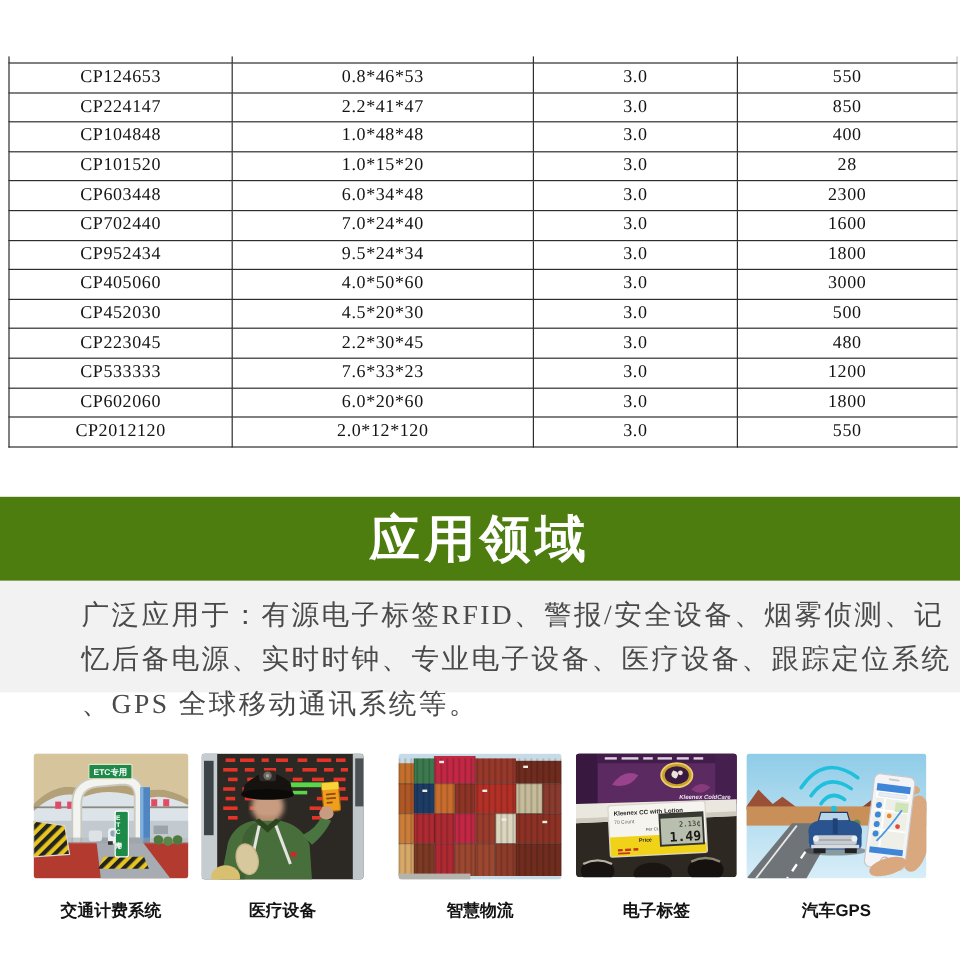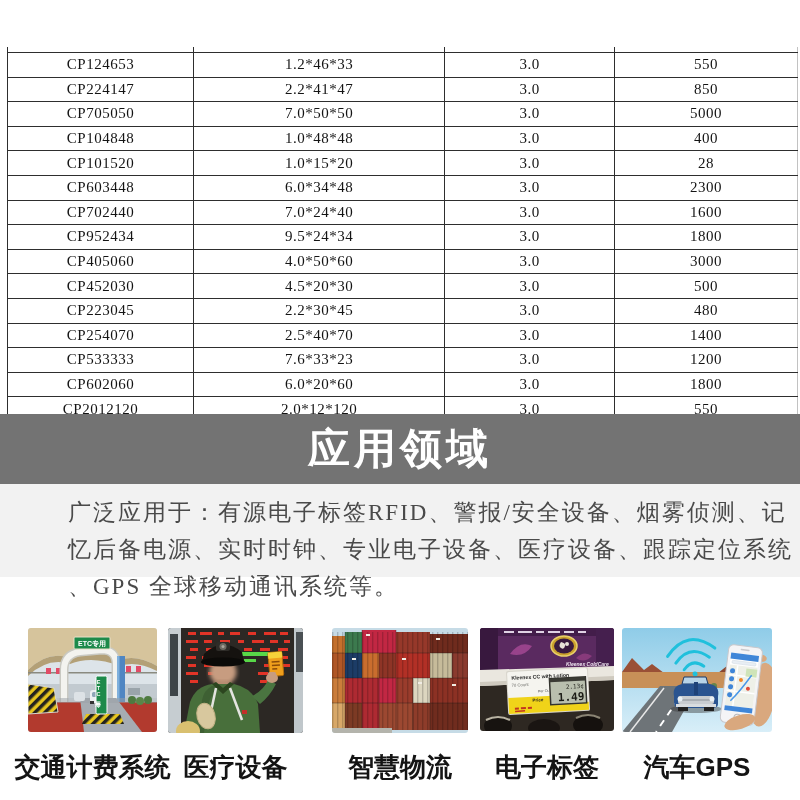--- a/index.html
+++ b/index.html
@@ -25,21 +25,21 @@
   .desc-bg{position:absolute;left:0;top:484px;width:800px;height:93px;background:#f2f2f2;}
   .desc{position:absolute;left:38px;top:494px;width:740px;
         font-family:"Liberation Serif","DejaVu Serif",serif;font-size:23px;color:#4a4a4a;
         line-height:37px;letter-spacing:2px;margin-left:30px;}
   .desc div{white-space:nowrap;}
 
   
   figure.app-fig{position:absolute;top:628px;margin:0;}
   figure.app-fig svg{display:block;border-radius:3px;}
   figure.app-fig figcaption{position:absolute;top:122px;left:50%;transform:translateX(-50%);
-        white-space:nowrap;font-size:26px;font-weight:bold;color:#141414;
+        white-space:nowrap;font-size:14px;font-weight:bold;color:#141414;
         font-family:"Liberation Sans","DejaVu Sans",sans-serif;}
   .f1{left:28px;}  .f2{left:168px;} .f3{left:332px;text-align:right;} .f4{left:480px;} .f5{left:622px;}
   .vtext{writing-mode:vertical-rl;text-orientation:upright;}
 </style>
 </head>
 <body>
 
 <div class="page">
 
   <div class="spec-table-wrap">
@@ -52,37 +52,31 @@
         </colgroup>
       <tbody>
         <tr class="partial">
           <td></td>
           <td></td>
           <td></td>
           <td></td>
         </tr>
       <tr>
             <td>CP124653</td>
-            <td>1.2*46*33</td>
+            <td>0.8*46*53</td>
             <td>3.0</td>
             <td>550</td>
           </tr>
           <tr>
             <td>CP224147</td>
             <td>2.2*41*47</td>
             <td>3.0</td>
             <td>850</td>
           </tr>
           <tr>
-            <td>CP705050</td>
-            <td>7.0*50*50</td>
-            <td>3.0</td>
-            <td>5000</td>
-          </tr>
-          <tr>
             <td>CP104848</td>
             <td>1.0*48*48</td>
             <td>3.0</td>
             <td>400</td>
           </tr>
           <tr>
             <td>CP101520</td>
             <td>1.0*15*20</td>
             <td>3.0</td>
             <td>28</td>
@@ -115,26 +109,20 @@
             <td>CP452030</td>
             <td>4.5*20*30</td>
             <td>3.0</td>
             <td>500</td>
           </tr>
           <tr>
             <td>CP223045</td>
             <td>2.2*30*45</td>
             <td>3.0</td>
             <td>480</td>
-          </tr>
-          <tr>
-            <td>CP254070</td>
-            <td>2.5*40*70</td>
-            <td>3.0</td>
-            <td>1400</td>
           </tr>
           <tr>
             <td>CP533333</td>
             <td>7.6*33*23</td>
             <td>3.0</td>
             <td>1200</td>
           </tr>
           <tr>
             <td>CP602060</td>
             <td>6.0*20*60</td>
@@ -144,21 +132,21 @@
           <tr>
             <td>CP2012120</td>
             <td>2.0*12*120</td>
             <td>3.0</td>
             <td>550</td>
           </tr>
         </tbody>
     </table>
   </div>
 
-  <div class="banner" style="background: #737373;">
+  <div class="banner" style="background: #4d7c0f;">
     <span class="banner-title">应用领域</span>
   </div>
 
   <div class="desc-bg"></div>
   <div class="desc">
       <div>广泛应用于：有源电子标签RFID、警报/安全设备、烟雾侦测、记</div>
       <div>忆后备电源、实时时钟、专业电子设备、医疗设备、跟踪定位系统</div>
       <div>、GPS 全球移动通讯系统等。</div>
     </div>
 

